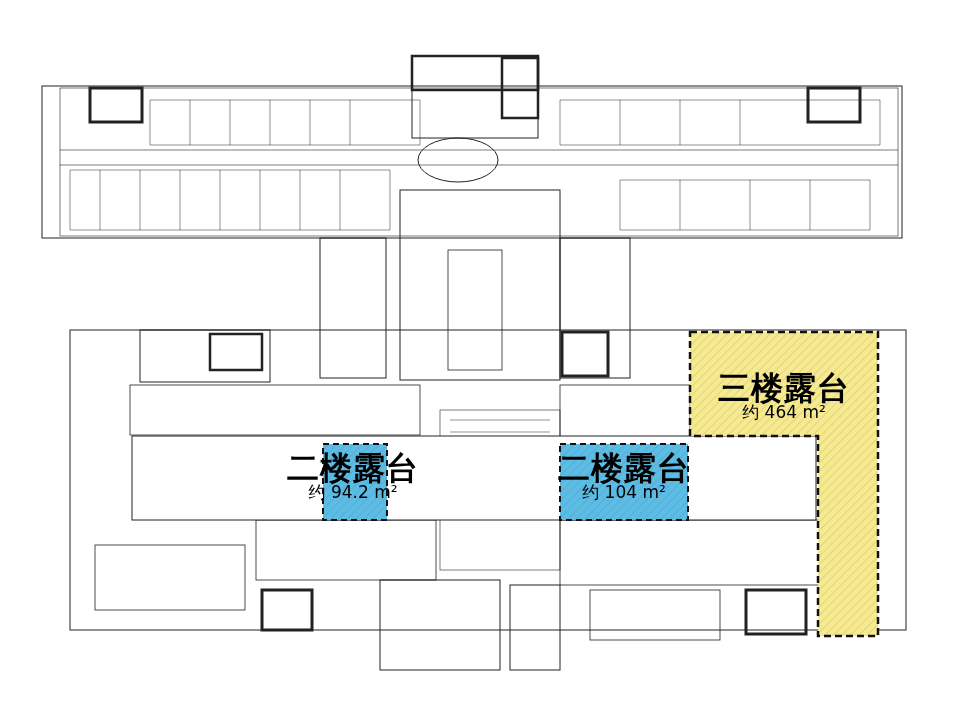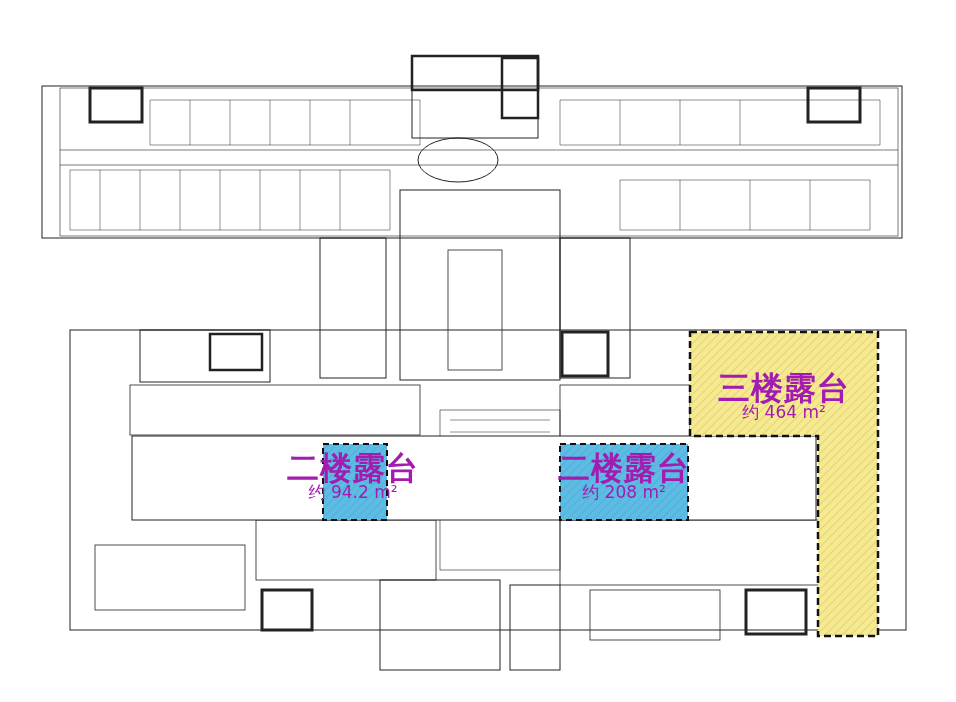--- a/index.html
+++ b/index.html
@@ -1,18 +1,18 @@
 <!DOCTYPE html>
 <html><head>
 <meta charset="utf-8">
 <style>
   html,body{margin:0;padding:0;background:#fff;}
   body{width:956px;height:702px;position:relative;overflow:hidden;font-family:"DejaVu Sans",sans-serif;}
   .plan{position:absolute;left:0;top:0;width:956px;height:702px;}
-  .terrace-label{position:absolute;text-align:center;color:#a21caf;line-height:1;}
+  .terrace-label{position:absolute;text-align:center;color:#000000;line-height:1;}
   .terrace-title{font-size:32px;font-weight:bold;letter-spacing:1px;}
   .terrace-area{font-size:17px;}
 </style>
 </head>
 <body>
 
 <svg class="plan" viewBox="0 0 956 702" xmlns="http://www.w3.org/2000/svg">
   <defs>
     <pattern id="hatch" width="6" height="6" patternUnits="userSpaceOnUse" patternTransform="rotate(45)">
       <line x1="0" y1="0" x2="0" y2="6" stroke="#555" stroke-width="0.6" opacity="0.55"></line>
@@ -94,16 +94,16 @@
     <span>约</span>
     <span>94.2</span>
     <span>m²</span>
   </div>
 </div>
 
 <div class="terrace-label" style="left:556px;top:452px;width:136px;">
   <div class="terrace-title">二楼露台</div>
   <div class="terrace-area">
     <span>约</span>
-    <span>208</span>
+    <span>104</span>
     <span>m²</span>
   </div>
 </div>
 
 </body></html>

